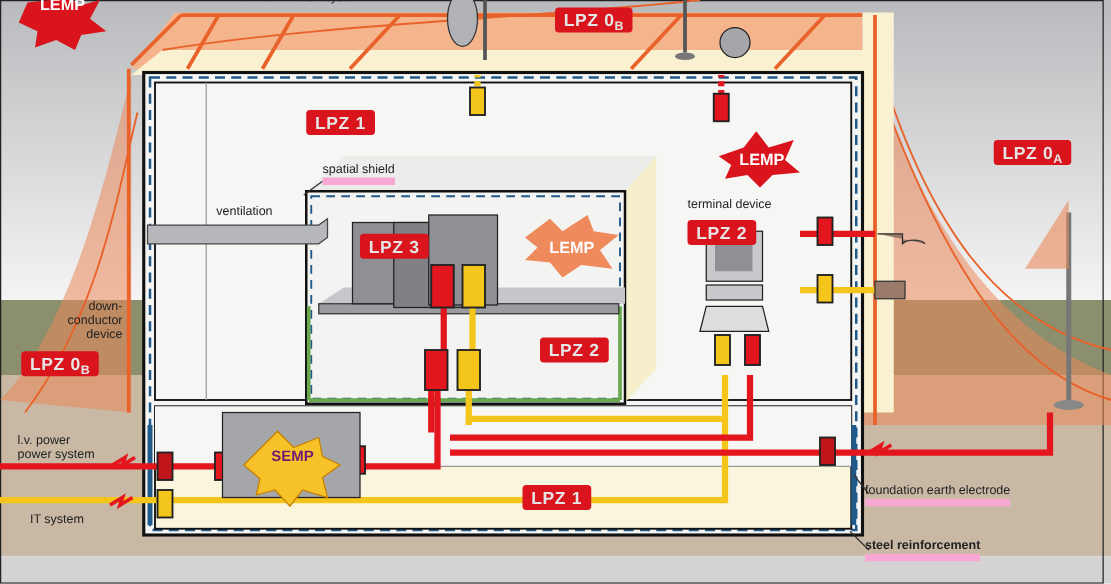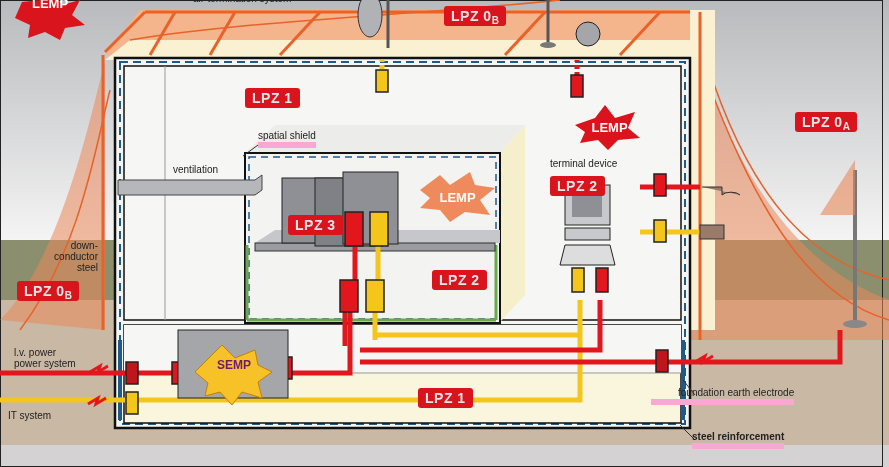--- a/index.html
+++ b/index.html
@@ -161,31 +161,31 @@
       <span style="color:#701a75;font-size:12px;">SEMP</span>
     </div>
 
 <div class="zone" style="left:444px;top:6px;"><span>LPZ 0</span><sub>B</sub></div>
 <div class="zone" style="left:17px;top:281px;"><span>LPZ 0</span><sub>B</sub></div>
 <div class="zone" style="left:795px;top:112px;"><span>LPZ 0</span><sub>A</sub></div>
 <div class="zone" style="left:245px;top:88px;"><span>LPZ 1</span></div>
 <div class="zone" style="left:418px;top:388px;"><span>LPZ 1</span></div>
 <div class="zone" style="left:432px;top:270px;"><span>LPZ 2</span></div>
 <div class="zone" style="left:550px;top:176px;"><span>LPZ 2</span></div>
-<div class="zone" style="left:288px;top:187px;margin-top:28px;"><span>LPZ 3</span></div>
+<div class="zone" style="left:288px;top:187px;"><span>LPZ 3</span></div>
 
 <div class="lbl" style="left:193px;top:-7px;">air-termination system</div>
 <div class="lbl u" style="left:258px;top:130px;">spatial shield</div>
 <div class="lbl" style="left:173px;top:164px;text-align:center;">ventilation</div>
 <div class="lbl" style="left:62px;top:240px;text-align:right;width:36px;">
   <div>down-</div>
   <div style="margin-left:-18px;">conductor</div>
-  <div>steel</div>
+  <div>device</div>
 </div>
 <div class="lbl" style="left:550px;top:158px;">terminal device</div>
 <div class="lbl" style="left:14px;top:347px;">
   <div>l.v. power</div>
   <div>power system</div>
 </div>
-<div class="lbl" style="left:8px;top:410px;">IT system</div>
-<div class="lbl u" style="left:651px;top:387px;padding-left:27px;">foundation earth electrode</div>
+<div class="lbl" style="left:24px;top:410px;">IT system</div>
+<div class="lbl u" style="left:692px;top:387px;">foundation earth electrode</div>
 <div class="lbl u" style="left:692px;top:431px;font-weight:bold;">steel reinforcement</div>
 </div>
 
 </body></html>

